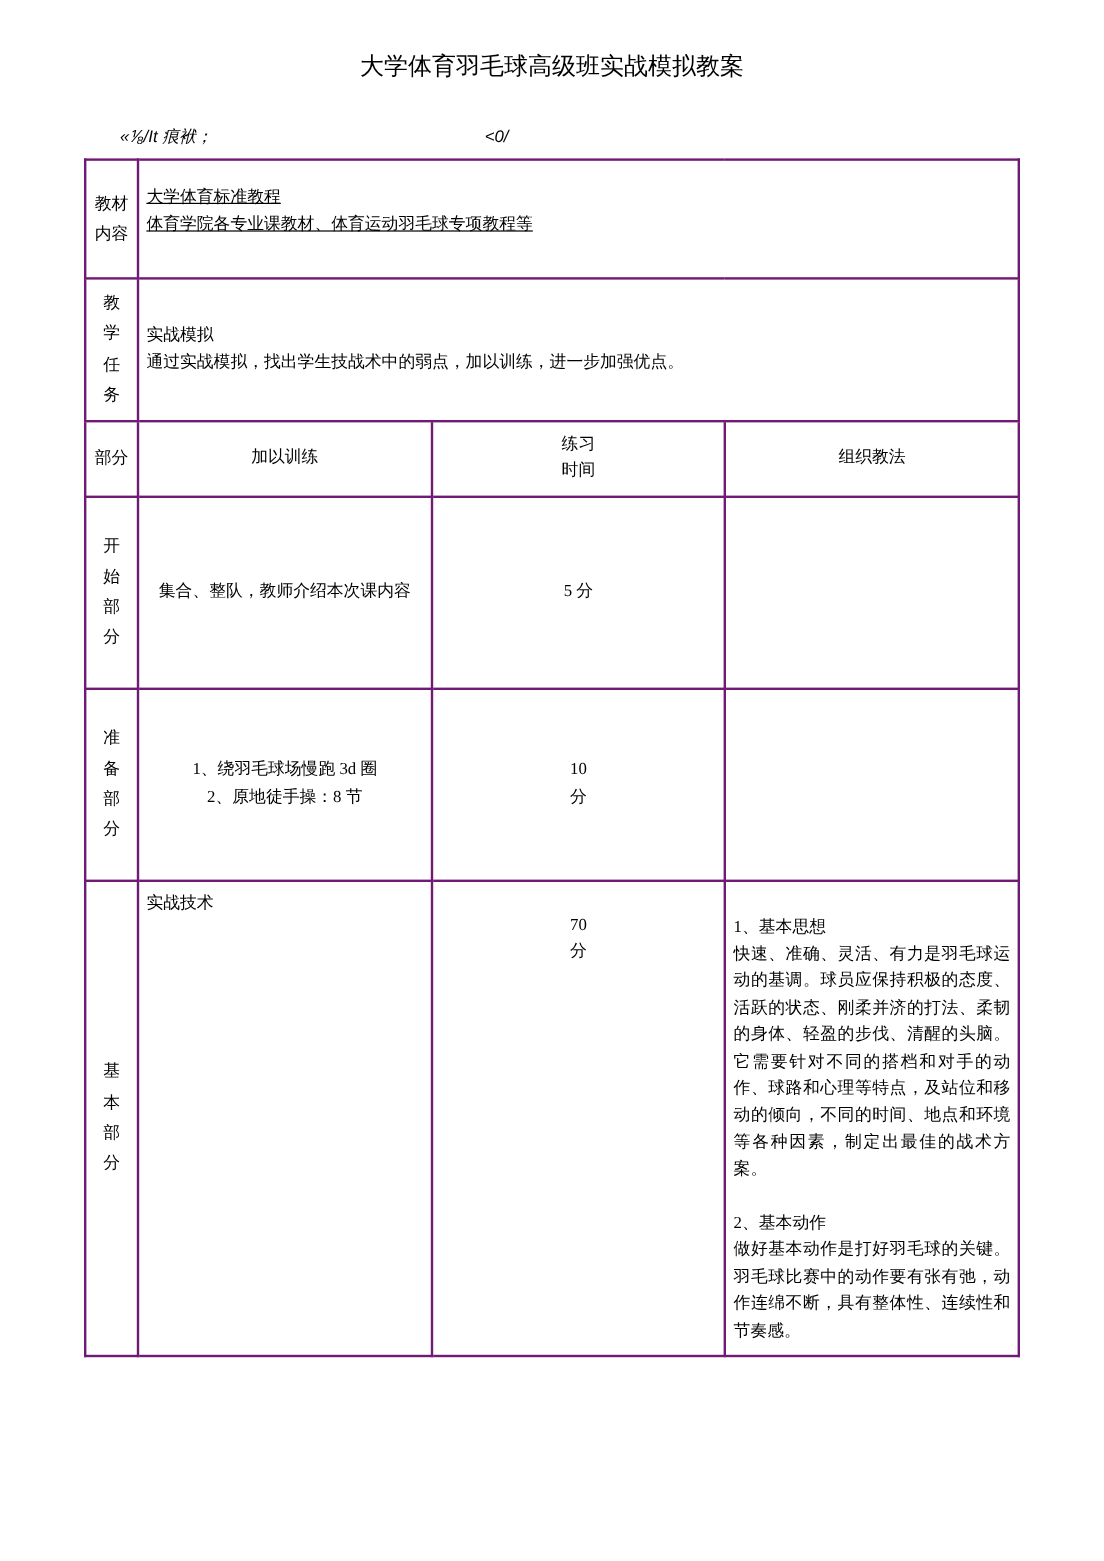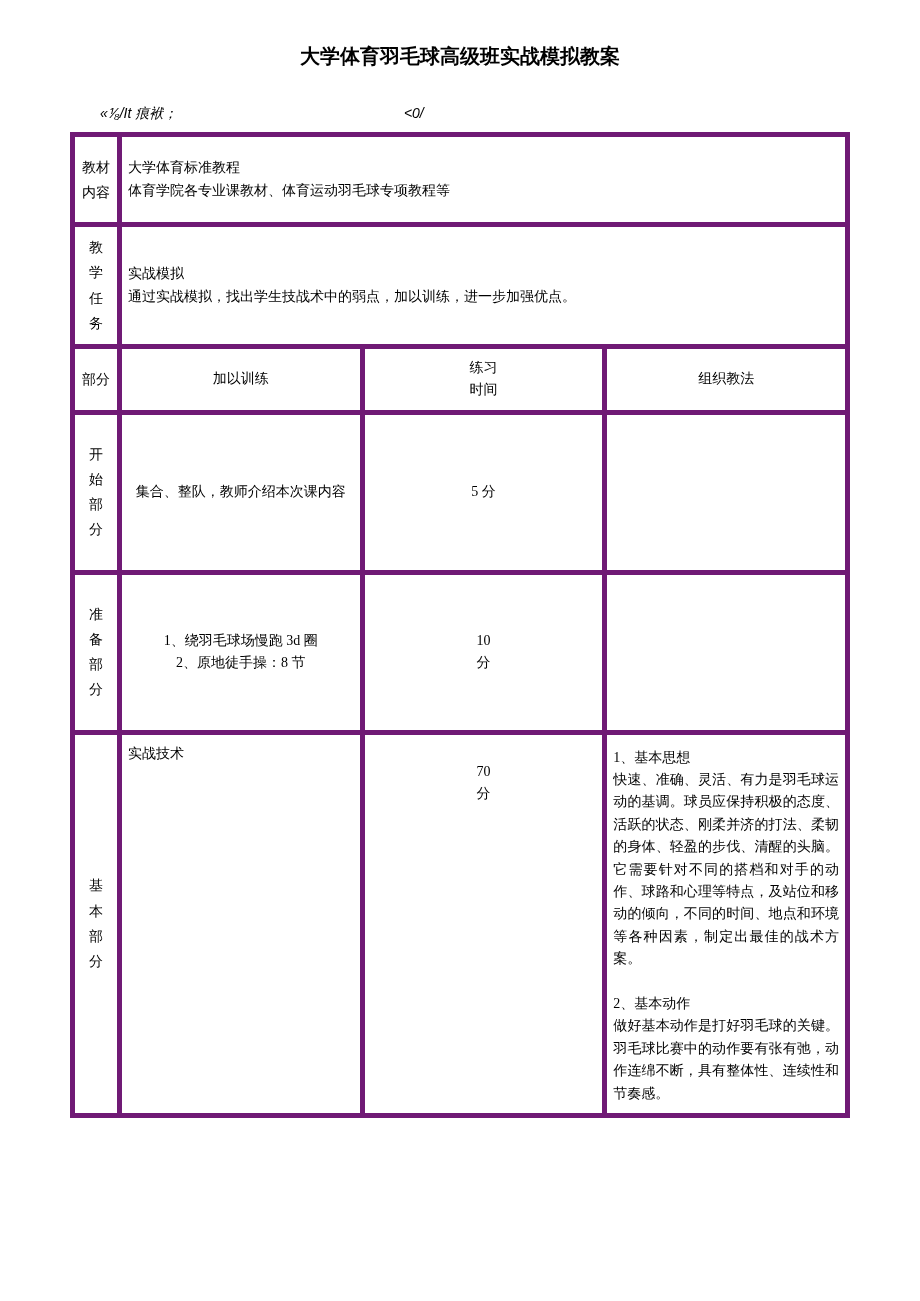--- a/index.html
+++ b/index.html
@@ -8,40 +8,40 @@
     margin: 0;
     padding: 40px 60px;
     width: 800px;
     color: #000;
     font-size: 14px;
     line-height: 1.6;
   }
   .title {
     text-align: center;
     font-size: 20px;
-    font-weight: bold;
+    font-weight: normal;
     margin-bottom: 30px;
   }
   .subheader {
     margin: 0 0 8px 40px;
     font-style: italic;
     font-family: Liberation Sans, sans-serif;
   }
   .subheader .left {
     display: inline-block;
     width: 300px;
   }
   table.main {
     border-collapse: collapse;
     width: 780px;
     margin-left: 10px;
     table-layout: fixed;
   }
   table.main td, table.main th {
-    border: 5px solid #701a75;
+    border: 2px solid #701a75;
     padding: 8px 6px;
     vertical-align: middle;
     font-size: 14px;
   }
   .vcol {
     width: 30px;
     text-align: center;
     vertical-align: middle;
     line-height: 1.8;
   }
@@ -60,21 +60,21 @@
 <div class="subheader">
   <span class="left">«⅟₈/It 痕袱；</span>
   <span>&lt;0/</span>
 </div>
 
 <table class="main">
   <tbody>
       <tr>
     <td class="vcol" style="white-space:pre-line;">教材
 内容</td>
-    <td colspan="3" class="left-pad" style="white-space:pre-line; padding-top:20px; padding-bottom:20px;">大学体育标准教程
+    <td colspan="3" class="left-pad" style="white-space:pre-line; padding-top:20px; padding-bottom:32px;text-decoration:underline;">大学体育标准教程
 体育学院各专业课教材、体育运动羽毛球专项教程等</td>
   </tr>
   <tr>
     <td class="vcol" style="white-space:pre-line;">教
 学
 任
 务</td>
     <td colspan="3" class="left-pad" style="white-space:pre-line; padding-top:16px; padding-bottom:16px;">实战模拟
 通过实战模拟，找出学生技战术中的弱点，加以训练，进一步加强优点。</td>
   </tr>
@@ -106,20 +106,20 @@
     <td class="method-col"></td>
   </tr>
   <tr style="height:360px;">
     <td class="vcol" style="white-space:pre-line;">基
 本
 部
 分</td>
     <td class="content-col left-pad" style="vertical-align:top; ">实战技术</td>
     <td class="time-col" style="white-space:pre-line; vertical-align:top; padding-top:26px;">70
 分</td>
-    <td class="method-col left-pad" style="white-space:pre-line; vertical-align:top; padding-top:12px; text-align:justify;margin-left:16px;">1、基本思想
+    <td class="method-col left-pad" style="white-space:pre-line; vertical-align:top; padding-top:28px; text-align:justify;margin-left:16px;">1、基本思想
 快速、准确、灵活、有力是羽毛球运动的基调。球员应保持积极的态度、活跃的状态、刚柔并济的打法、柔韧的身体、轻盈的步伐、清醒的头脑。它需要针对不同的搭档和对手的动作、球路和心理等特点，及站位和移动的倾向，不同的时间、地点和环境等各种因素，制定出最佳的战术方案。
 
 2、基本动作
 做好基本动作是打好羽毛球的关键。羽毛球比赛中的动作要有张有弛，动作连绵不断，具有整体性、连续性和节奏感。</td>
   </tr>
 </tbody>
   </table>
 
 </body></html>

